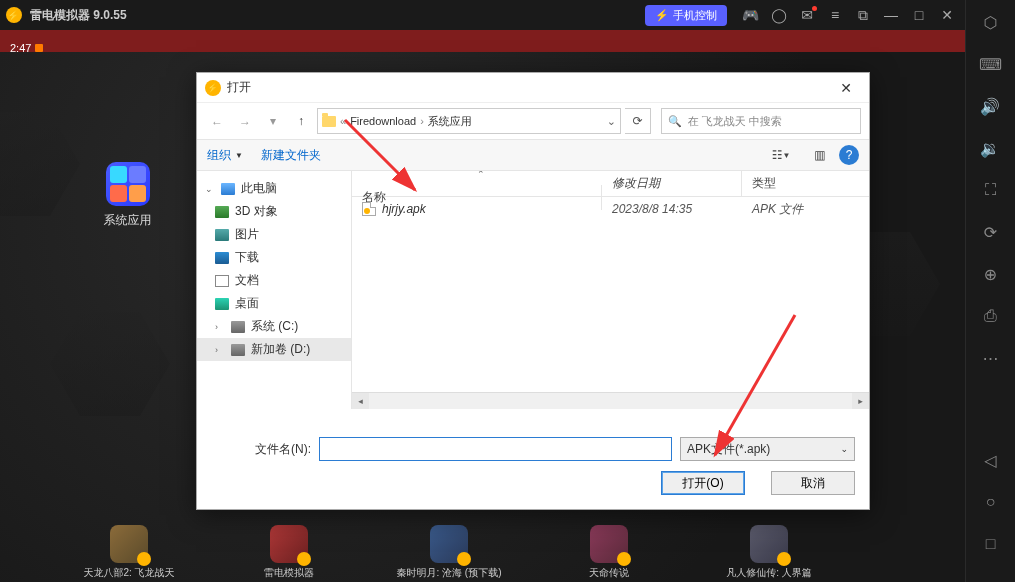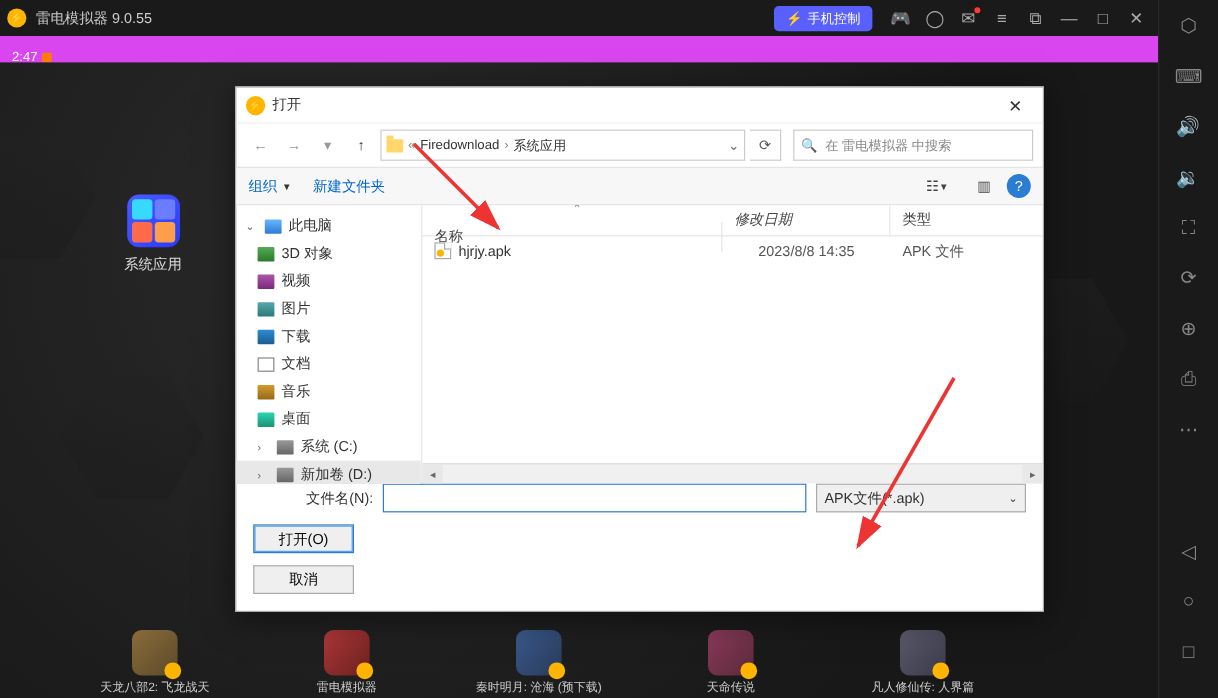--- a/index.html
+++ b/index.html
@@ -1,29 +1,29 @@
 <!DOCTYPE html>
 <html><head>
 <meta charset="utf-8">
 <style>
 * { box-sizing: border-box; margin: 0; padding: 0; font-family: "Microsoft YaHei", "Segoe UI", sans-serif; }
 body { background: #1a1a1a; width: 1015px; height: 582px; overflow: hidden; position: relative; }
 
 
 .emu-titlebar { height: 30px; background: #1a1a1a; display: flex; align-items: center; color: #ccc; font-size: 12px; padding: 0 6px; }
 .emu-logo { width: 16px; height: 16px; background: #ffb400; border-radius: 50%; margin-right: 8px; display:flex;align-items:center;justify-content:center;font-size:10px;font-weight:bold;color:#333;}
-.emu-title { flex: 0 0 auto; }
+.emu-title { flex: 0 0 auto; font-weight: bold; }
 .emu-spacer { flex: 1; }
 .phone-ctrl { background: #5960ff; color: #fff; padding: 3px 10px; border-radius: 4px; font-size: 11px; display:flex; align-items:center; gap:4px; margin-right:10px;}
 .phone-ctrl .bolt{font-size:11px;}
 .tb-icon { width: 28px; height: 28px; display: inline-flex; align-items: center; justify-content: center; color: #aaa; font-size: 14px; cursor: pointer; position:relative;}
 .red-dot::after{content:'';position:absolute;top:5px;right:4px;width:5px;height:5px;background:#ff3b30;border-radius:50%;}
 
 
-.android-status { height: 35px; background: #d946ef; color: #fff; display: flex; align-items: center; padding: 0 10px; font-size: 11px; }
+.android-status { height: 35px; background: #7f1d1d; color: #fff; display: flex; align-items: center; padding: 0 10px; font-size: 11px; }
 .android-status .right { margin-left: auto; display:flex; gap:4px; align-items:center; }
 .sq { width:8px;height:8px;background:#ff7a00;display:inline-block;margin-left:4px;border-radius:1px;}
 
 
 .desktop { position: absolute; top: 52px; left: 0; width: 965px; height: 530px; background: radial-gradient(circle at 30% 30%, #2a2a2a 0%, #181818 70%); }
 .hex { position:absolute; width:120px;height:104px; background:linear-gradient(#222,#1a1a1a); clip-path: polygon(25% 0%, 75% 0%, 100% 50%, 75% 100%, 25% 100%, 0% 50%); opacity:0.4;}
 .app-icon { position: absolute; left: 100px; top: 110px; width: 55px; text-align: center; color: #ddd; font-size: 12px; }
 .app-icon .ic { width: 44px; height: 44px; background: linear-gradient(135deg, #4a5cff, #2a3aff); border-radius: 10px; margin: 0 auto 6px; display:grid; grid-template-columns:1fr 1fr; grid-template-rows:1fr 1fr; gap:2px; padding:4px;}
 .app-icon .ic span{background:rgba(255,255,255,0.3);border-radius:3px;}
 .app-icon .ic span:nth-child(1){background:#38d9ff;}
@@ -88,37 +88,37 @@
 
 .file-area { flex: 1; display:flex; flex-direction:column; position:relative; font-size: 12px; }
 .file-header { height: 26px; display: flex; align-items: center; border-bottom: 1px solid #e5e5e5; color: #444; position:relative;}
 .file-header .col { padding: 0 10px; border-right: 1px solid #e5e5e5; height:100%;display:flex;align-items:center;}
 .col.name{width:250px;margin-top:28px;}
 .col.date{width:140px;font-style:italic;}
 .col.type{flex:1;border-right:none;}
 .sort-ind{position:absolute;left:125px;top:-2px;font-size:9px;color:#666;}
 .file-list { flex:1; overflow:auto;}
 .file-row { display: flex; align-items: center; height: 24px; }
-.file-row .cell { padding: 0 10px; color:#555;}
+.file-row .cell { padding: 0 10px; color:#555;font-style:italic;}
 .cell.name{width:250px;display:flex;align-items:center;gap:6px;color:#333;}
-.cell.date{width:140px;text-align:center;}
+.cell.date{width:140px;}
 .cell.type{flex:1;}
 .file-ic{width:14px;height:14px;background:#fff;border:1px solid #aaa;position:relative;display:inline-block;}
 .file-ic::after{content:'';position:absolute;right:-1px;top:-1px;width:5px;height:5px;background:#fff;border-left:1px solid #aaa;border-bottom:1px solid #aaa;}
 .file-ic .dot{position:absolute;bottom:1px;left:1px;width:6px;height:6px;background:#ffb400;border-radius:50%;}
 .h-scroll{height:17px;background:#f0f0f0;border-top:1px solid #ddd;display:flex;align-items:center;}
 .h-scroll .arr{width:17px;height:17px;display:flex;align-items:center;justify-content:center;background:#e8e8e8;color:#666;font-size:9px;cursor:pointer;}
 .h-scroll .track{flex:1;height:100%;}
 
-.dlg-footer { padding: 0 14px 14px; font-size: 12px; color: #333; }
+.dlg-footer { padding: 28px 14px 14px; font-size: 12px; color: #333; }
 .fn-row { display: flex; align-items: center; gap: 8px; margin-bottom: 10px; }
 .fn-label { width: 100px; text-align: right; }
 .fn-input { flex: 1; height: 24px; border: 1px solid #2b7cd3; padding: 0 4px; font-size:12px; outline:none;}
 .ft-select { width: 175px; height: 24px; border: 1px solid #aaa; background:#efefef; padding:0 6px; display:flex;align-items:center;justify-content:space-between;font-size:12px;cursor:pointer;}
-.btn-row { display: flex; justify-content: center; gap: 10px; flex-direction: column; }
+.btn-row { display: flex; justify-content: flex-end; gap: 26px; }
 .dlg-btn { width: 84px; height: 24px; border: 1px solid #aaa; background: #efefef; font-size: 12px; cursor:pointer; }
 .dlg-btn.primary { border: 1px solid #2b7cd3; box-shadow: inset 0 0 0 1px #5ba3e8; }
 
 
 .arrow { position: absolute; pointer-events: none; z-index: 50; }
 .arrow svg { overflow: visible; }
 </style>
 </head>
 <body>
 
@@ -221,21 +221,21 @@
       <span class="folder-ic"></span>
       <span style="color:#888">«</span>
       <span>Firedownload</span>
       <span style="color:#888">›</span>
       <span>系统应用</span>
       <span style="margin-left:auto;color:#666;cursor:pointer">⌄</span>
     </div>
     <div class="refresh-btn">⟳</div>
     <div class="search-box">
       <span>🔍</span>
-      <span>在 雷电模拟器 中搜索</span>
+      <span>在 飞龙战天 中搜索</span>
     </div>
   </div>
   <div class="dlg-toolbar">
     <span class="link">
         <span>组织</span> 
         <span style="font-size:8px;color:#333">▼</span>
       </span>
     <span class="link">新建文件夹</span>
     <div class="tb-right">
       <div class="btn dd">☷ <span style="font-size:8px">▼</span></div>
@@ -248,38 +248,30 @@
       <div class="tree-item root">
           <span class="chev">⌄</span>
           <span class="t-ic pc"></span>
           <span>此电脑</span>
         </div>
       <div class="tree-item">
           <span class="t-ic cube"></span>
           <span>3D 对象</span>
         </div>
       <div class="tree-item">
-          <span class="t-ic vid"></span>
-          <span>视频</span>
-        </div>
-      <div class="tree-item">
           <span class="t-ic img"></span>
           <span>图片</span>
         </div>
       <div class="tree-item">
           <span class="t-ic dl"></span>
           <span>下载</span>
         </div>
       <div class="tree-item">
           <span class="t-ic doc"></span>
           <span>文档</span>
-        </div>
-      <div class="tree-item">
-          <span class="t-ic mus"></span>
-          <span>音乐</span>
         </div>
       <div class="tree-item">
           <span class="t-ic desk"></span>
           <span>桌面</span>
         </div>
       <div class="tree-item">
           <span class="chev">›</span>
           <span class="t-ic drv"></span>
           <span>系统 (C:)</span>
         </div>

